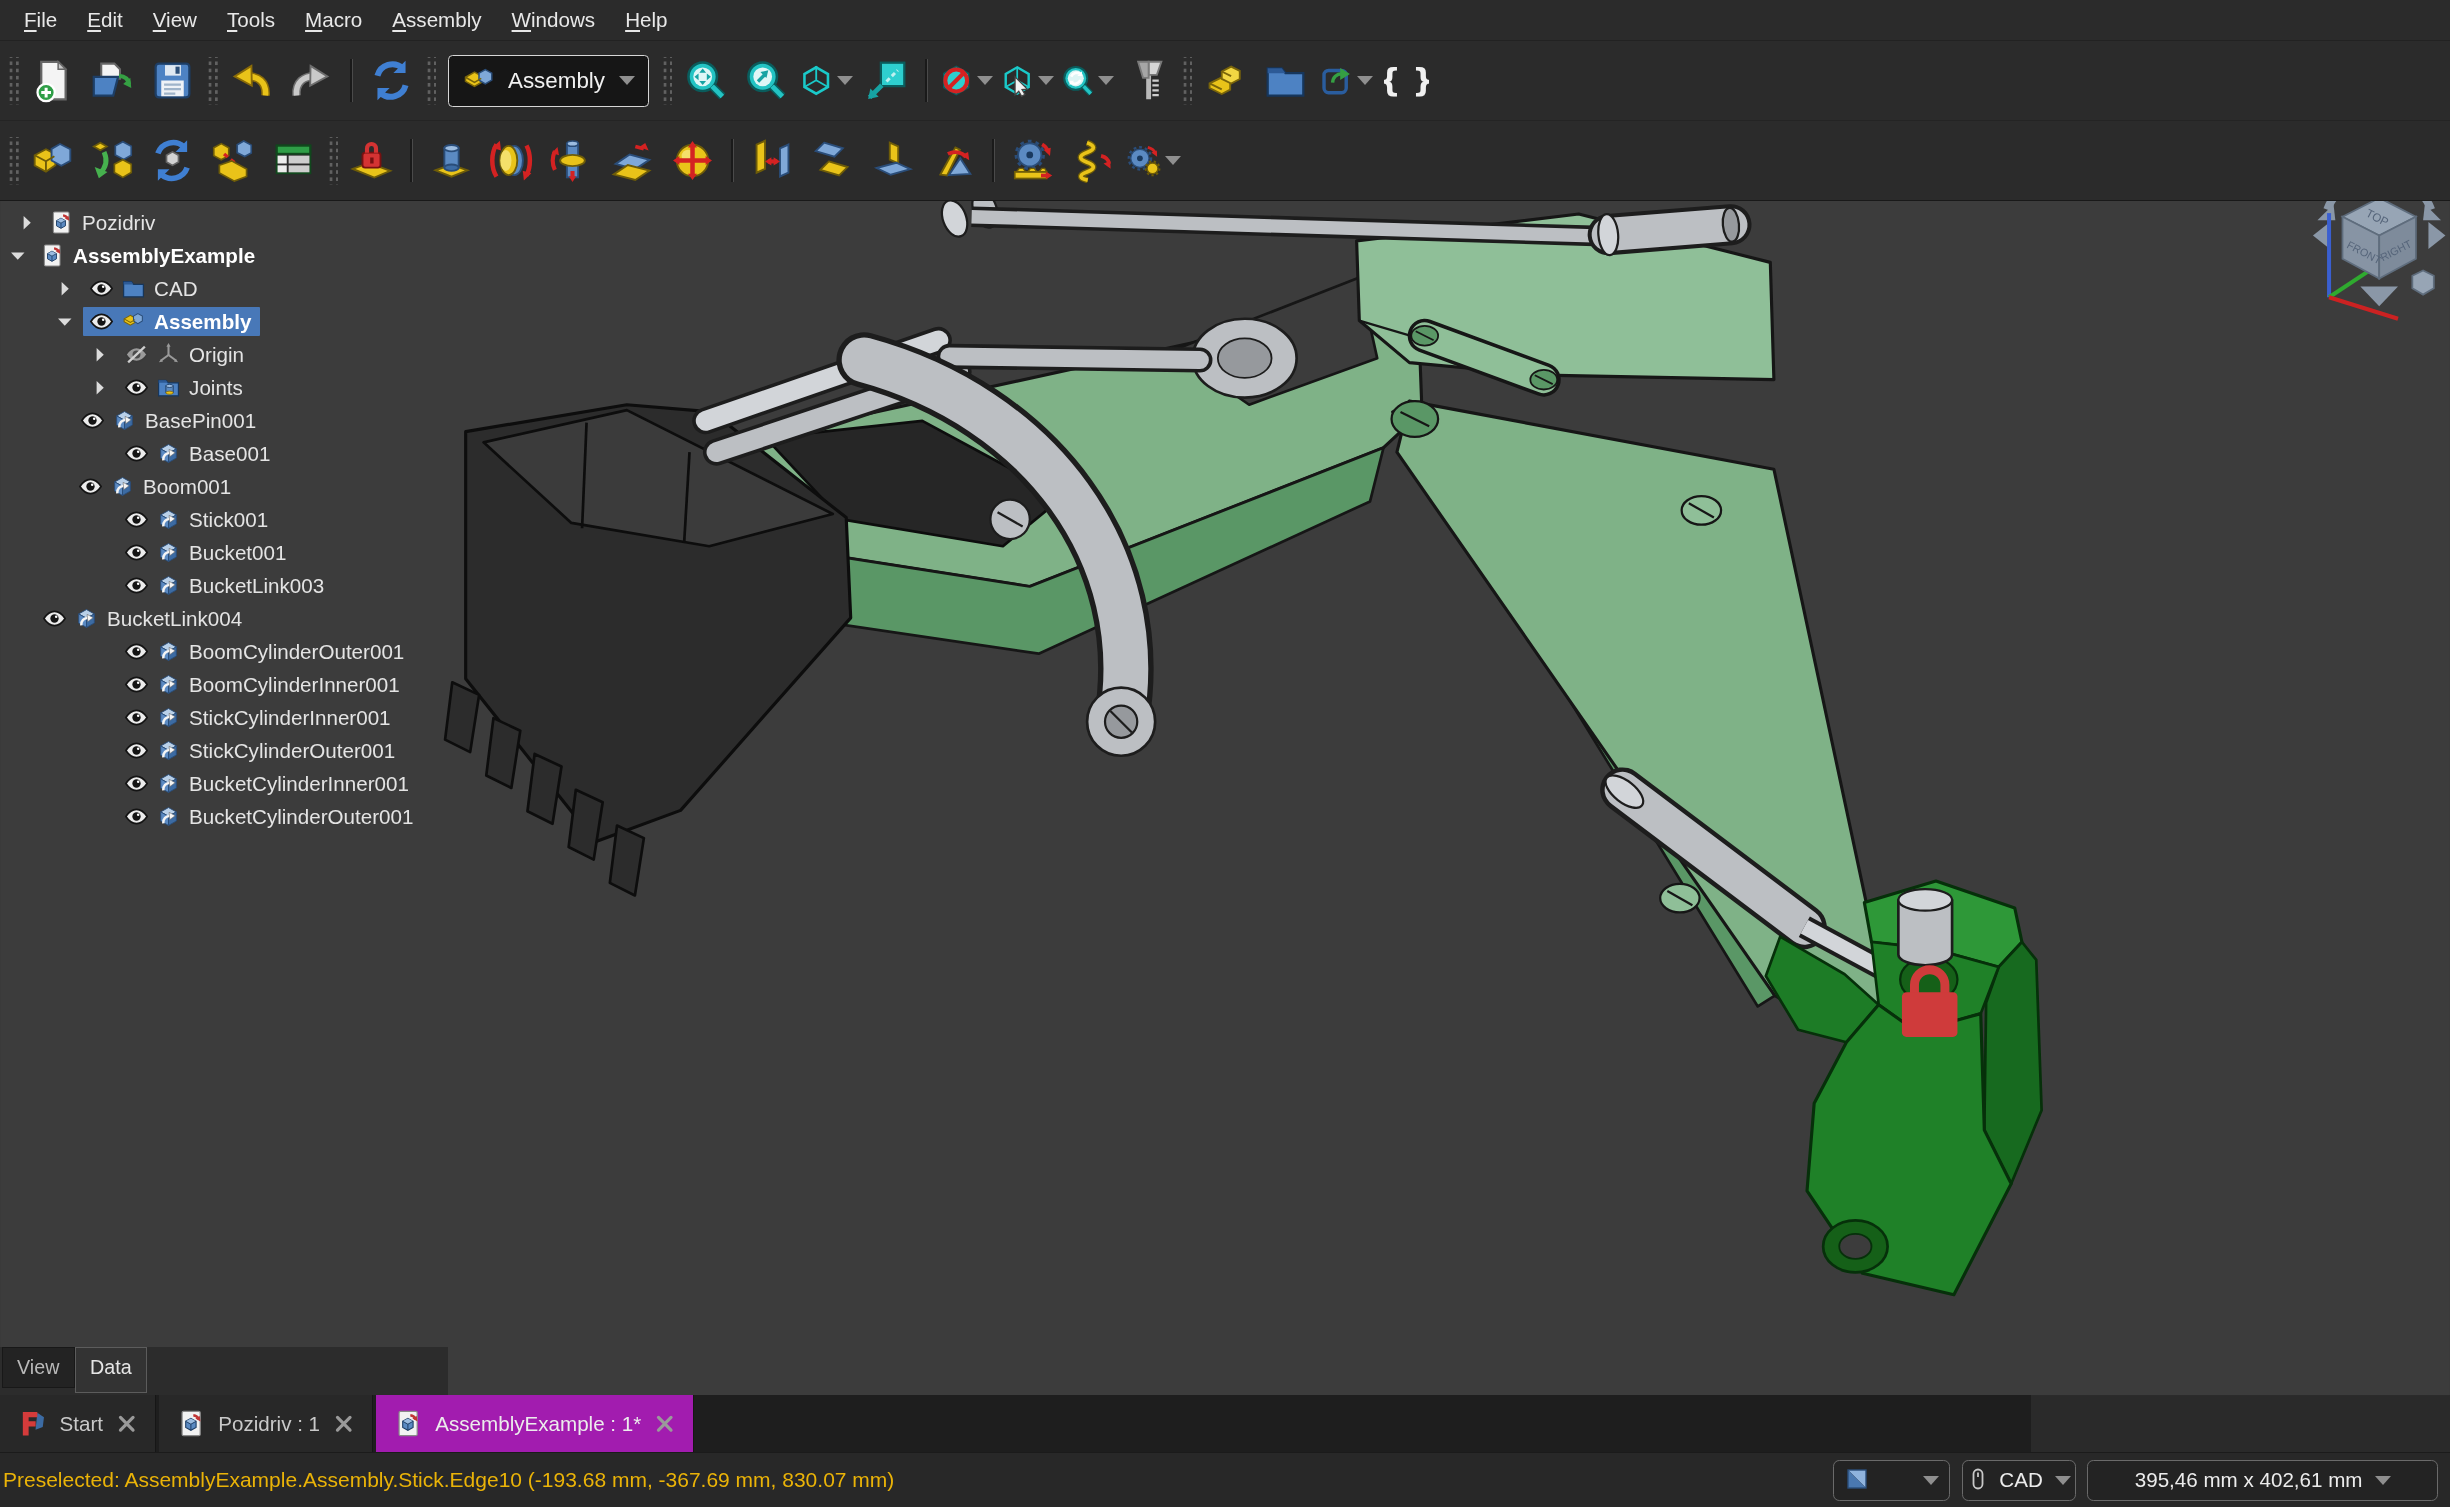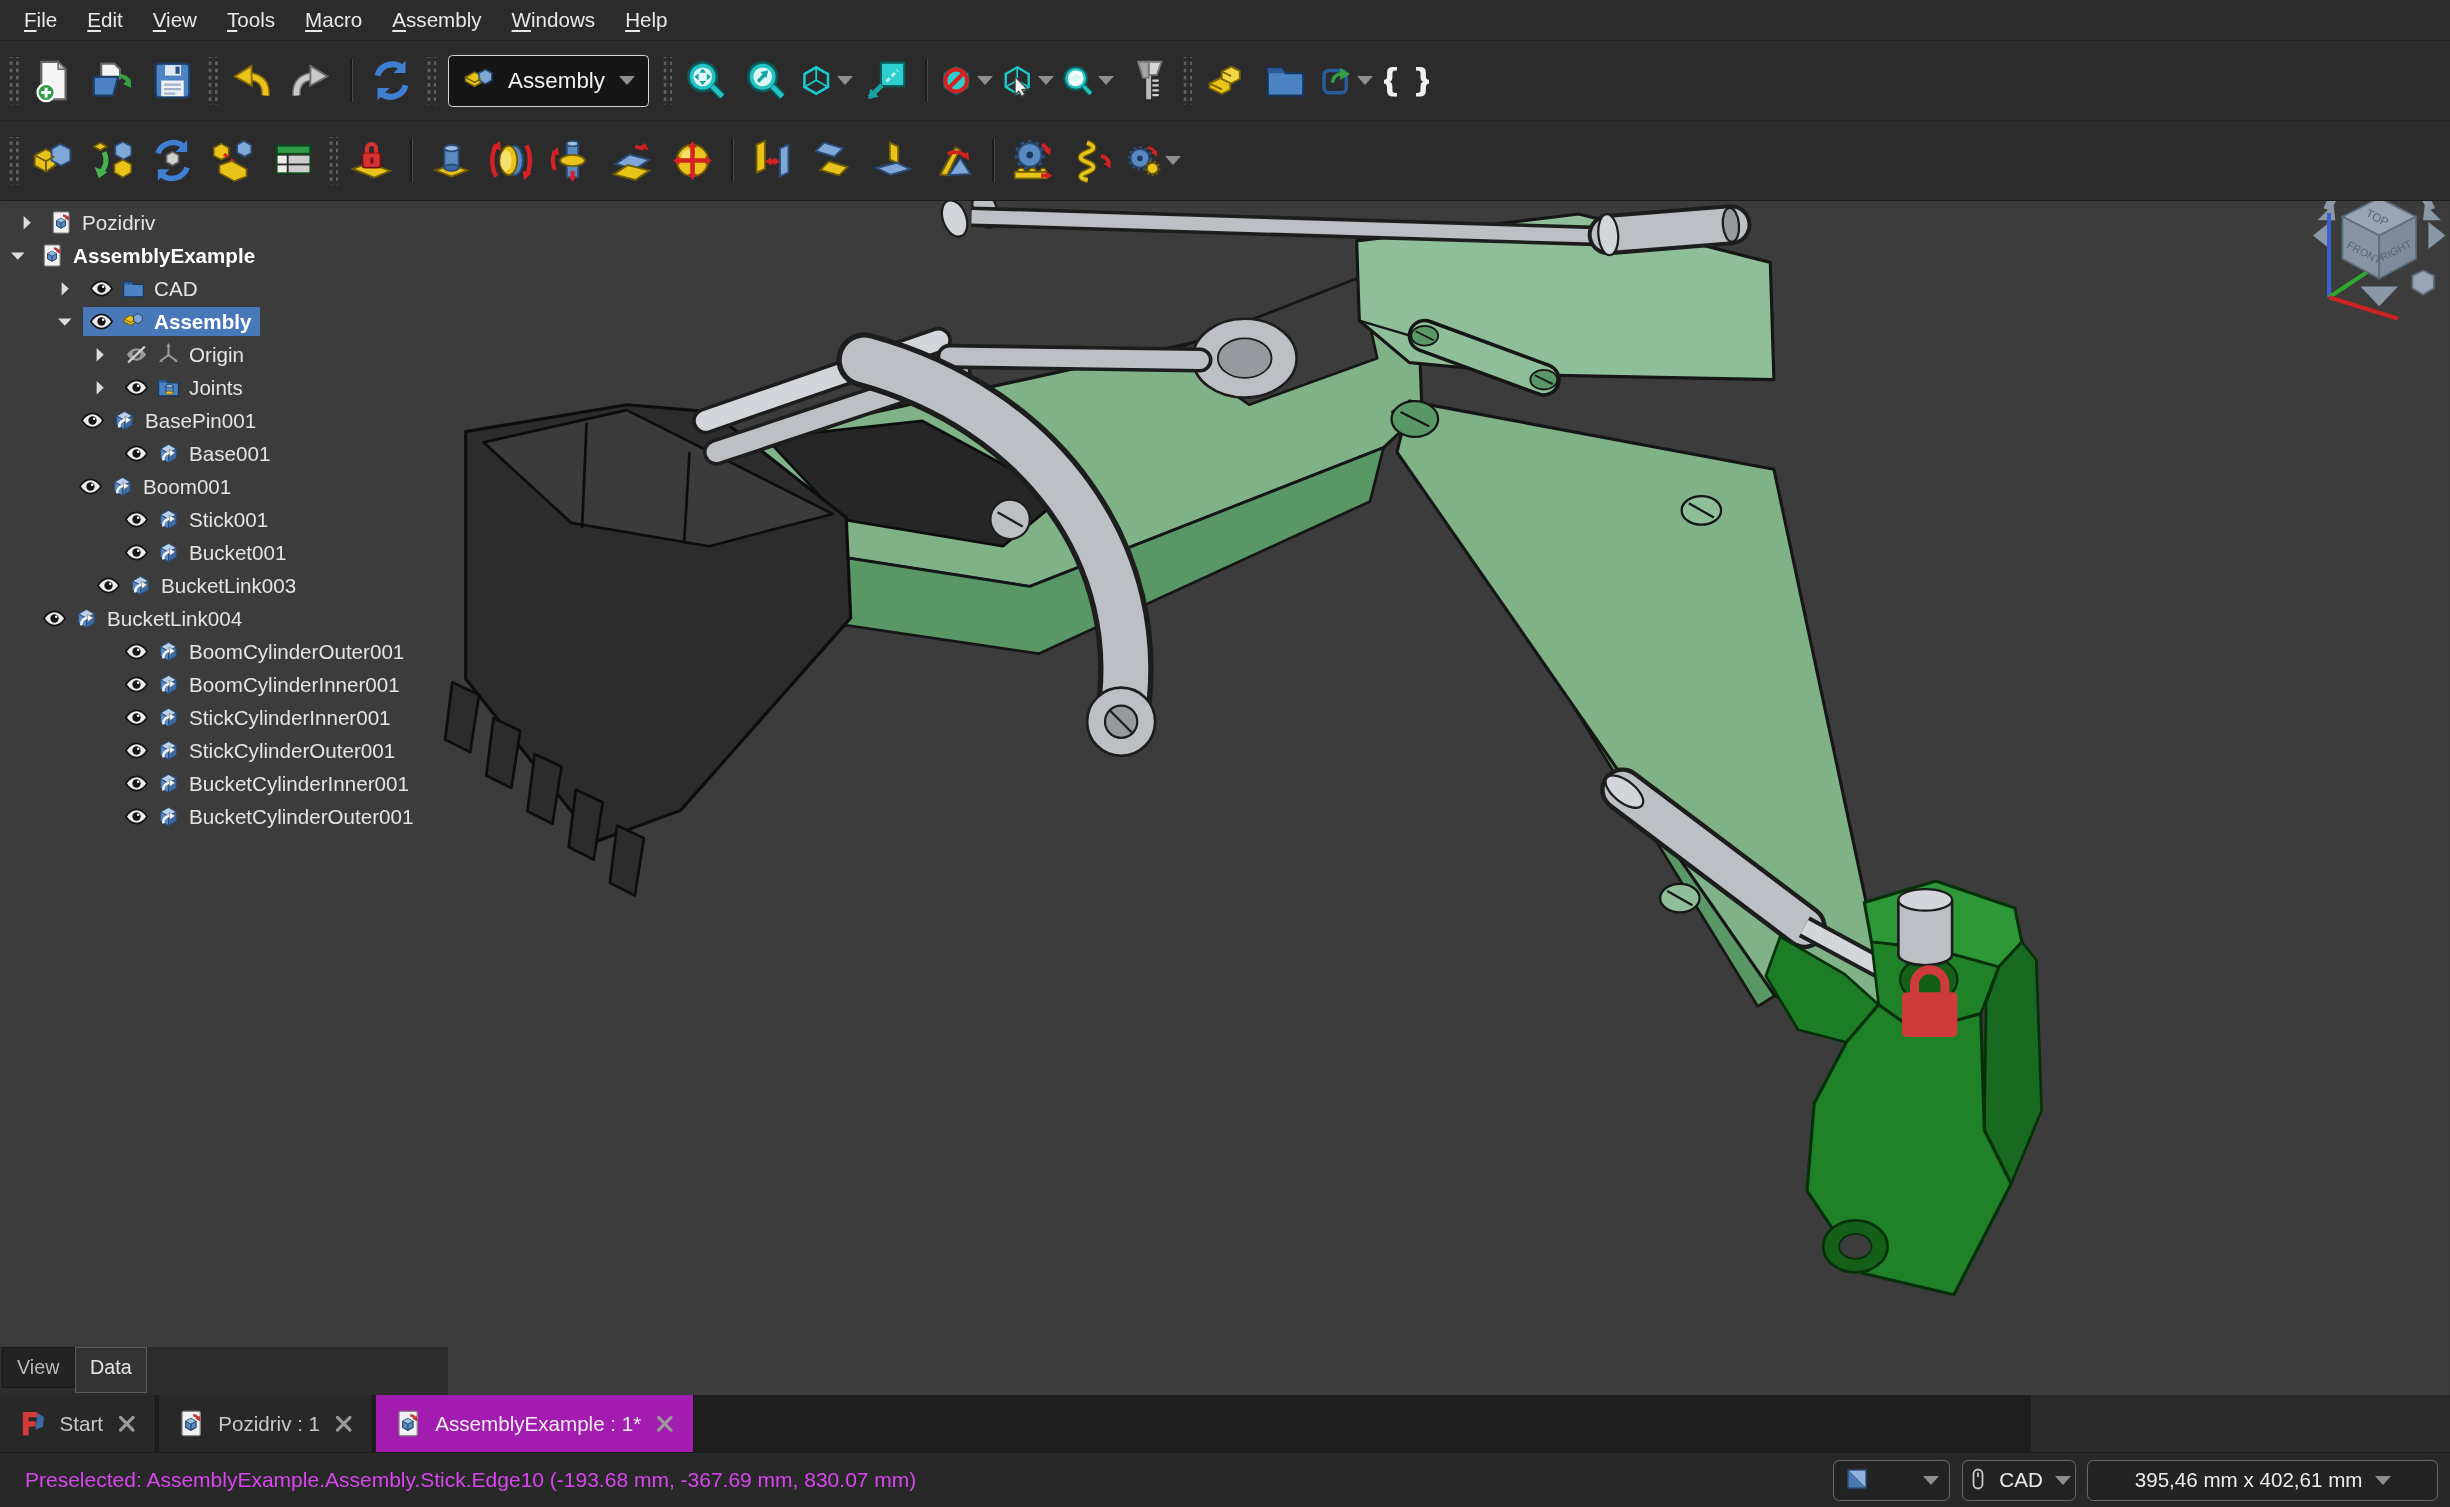--- a/index.html
+++ b/index.html
@@ -56,21 +56,21 @@
               background:#1e1e1e; display:flex; align-items:stretch; gap:2.7px; }
   .doc-tab { display:flex; align-items:center; gap:12.5px; padding:0 18px; background:#282828;
              border-right:0.9px solid #161616; }
   .doc-tab.active { background:#a21caf; }
   .doc-tab .dt-label { color:#c9c9c9; font-size:20.6px; }
   .doc-tab.active .dt-label { color:#ececec; }
 
   
   #statusbar { position:absolute; left:0; top:1452px; width:2450px; height:55px; z-index:10;
                background:#282828; border-top:1.8px solid #1b1b1b; display:flex; align-items:center; }
-  #status-message { color:#d946ef; font-size:21px; padding-left:25px; flex:1; }
+  #status-message { color:#eab308; font-size:21px; padding-left:3px; flex:1; }
   .sb-widget { height:41px; background:#232323; border:1.8px solid #6a6a6a; border-radius:6.3px;
                display:flex; align-items:center; justify-content:center; gap:9px; margin-right:11.6px; padding:0 10.7px; }
   .sb-widget .sb-text { color:#ececec; font-size:20.6px; white-space:nowrap; }
   #widget-draw-style { width:117px; justify-content:space-between; }
   #widget-navigation { width:114px; }
   #widget-dimensions { min-width:351px; }
 </style>
 </head>
 <body>
 
@@ -780,21 +780,21 @@
             <path d="M4.5 7.6L12 3.4l7.5 4.2L12 11.8z" fill="#b9d0e8" stroke="#2a4d79" stroke-width=".9"></path>
             <path d="M4.5 7.6l7.5 4.2v8.8L4.5 16.4z" fill="#5b8ac2" stroke="#2a4d79" stroke-width=".9"></path>
             <path d="M19.5 7.6L12 11.8v8.8l7.5-4.2z" fill="#3c6ba3" stroke="#2a4d79" stroke-width=".9"></path>
             <path d="M7 18.6c-.4-4.4 2.4-7.2 7-7.4" fill="none" stroke="#f5f5f5" stroke-width="2.4"></path>
             <path d="M12.6 8l5.8 3.2-5.2 3.8z" fill="#f5f5f5" stroke="#555" stroke-width=".5"></path>
           </svg>
         </span>
         <span class="tree-label">Bucket001</span>
       </span>
     </div>
-    <div class="tree-row" style="padding-left: 54px;">
+    <div class="tree-row" style="padding-left: 82px;">
       <span class="slot arrow-slot"></span>
       <span class="row-body">
         <span class="slot eye-slot">
           <svg width="25" height="25" viewBox="0 0 24 24">
             <path d="M1.8 12C5 7.2 8.6 5.2 12 5.2S19 7.2 22.2 12C19 16.8 15.4 18.8 12 18.8S5 16.8 1.8 12z" fill="#ececec" stroke="#141414" stroke-width="1.6"></path>
             <circle cx="12" cy="12" r="4" fill="#141414"></circle>
             <circle cx="13.6" cy="10.4" r="1.2" fill="#fff"></circle>
           </svg>
         </span>
         <span class="slot type-icon">

